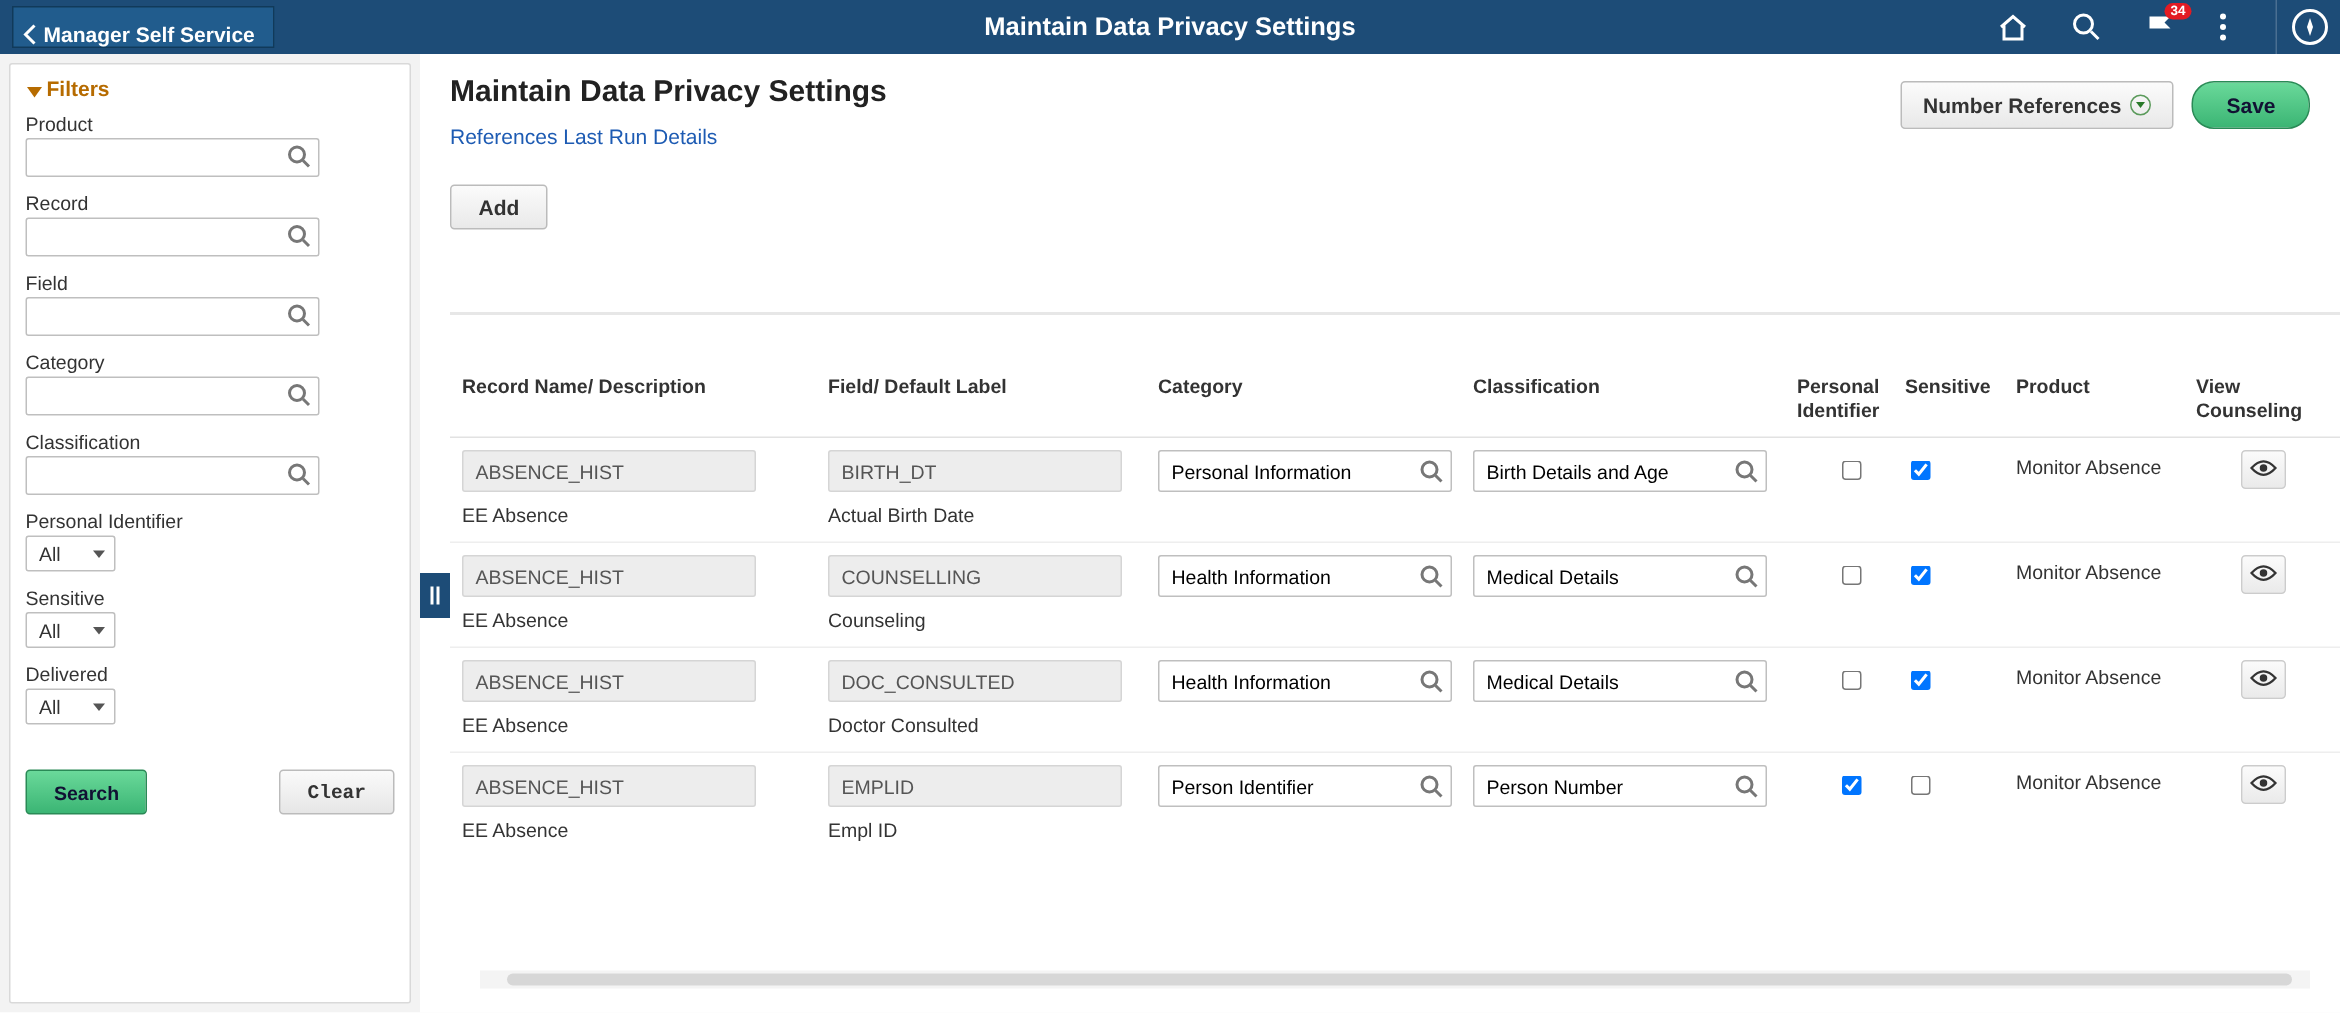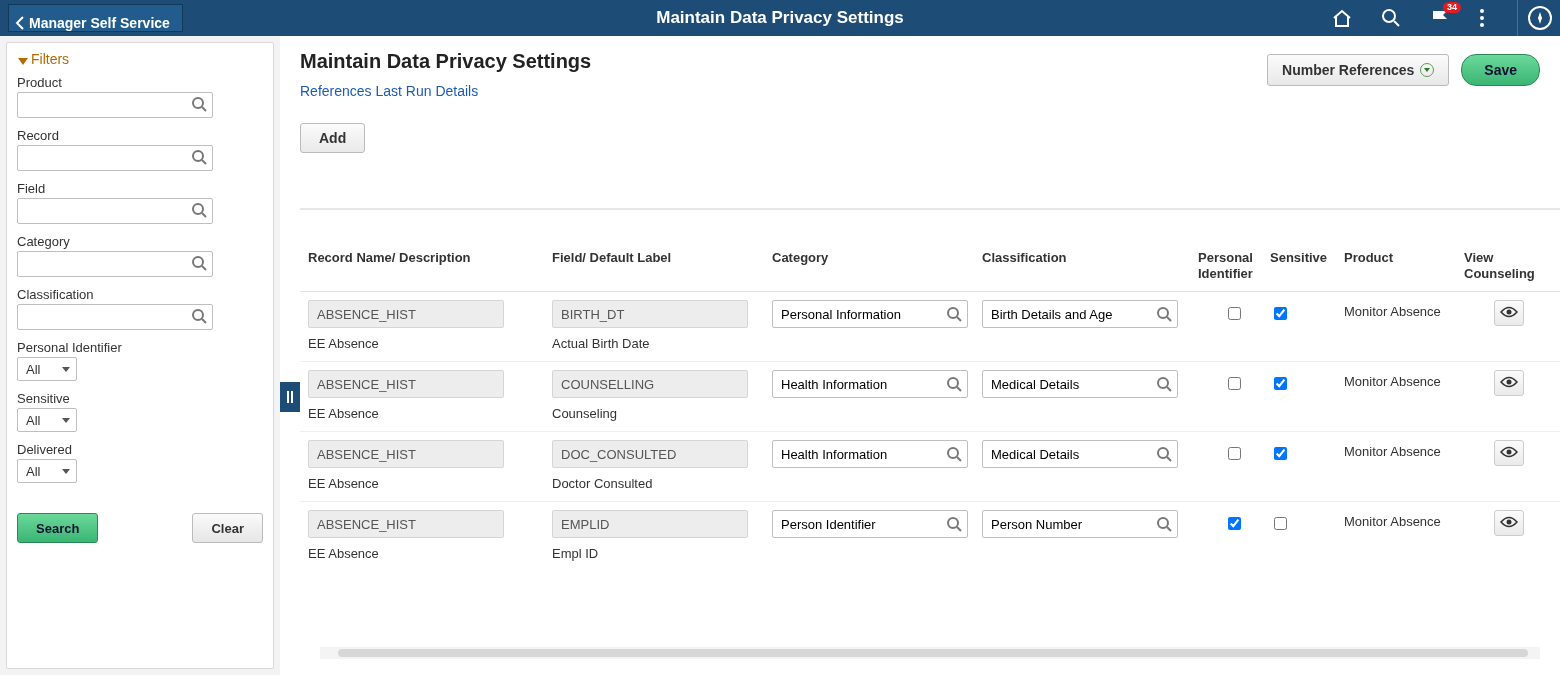--- a/index.html
+++ b/index.html
@@ -16,33 +16,33 @@
   .topbar-icons .icon { color:#fff; cursor:pointer; display:flex; align-items:center;}
   .flag-wrap { position:relative;}
   .badge { position:absolute; top:-6px; right:-10px; background:#e31b23; color:#fff; border-radius:8px; font-size:9px; font-weight:bold; padding:1px 4px; line-height:1;}
   .compass-wrap { border-left:1px solid rgba(255,255,255,0.2); height:36px; display:flex; align-items:center; padding-left:10px; margin-left:4px;}
   .compass-circle { width:24px; height:24px; border:2px solid #fff; border-radius:50%; display:flex; align-items:center; justify-content:center;}
 
   
   .body-wrap { position:absolute; top:36px; left:0; right:0; bottom:0; display:flex; background:#f3f3f3;}
   .sidebar { width:280px; padding:6px; }
   .filter-box { background:#fff; border:1px solid #d9d9d9; border-radius:2px; padding:8px 10px 12px 10px; height:100%; overflow:hidden; position:relative;}
-  .filter-title-row { display:flex; align-items:flex-end; color:#b66b00; font-weight:normal; font-size:14px; margin-bottom:8px;}
+  .filter-title-row { display:flex; align-items:flex-end; color:#b66b00; font-weight:bold; font-size:14px; margin-bottom:8px;}
   .filter-title-row svg { margin-right:2px;}
   .fgroup { margin-bottom:10px;}
   .flabel { font-size:13px; color:#333; margin-bottom:2px;}
   .lookup { position:relative;}
   .lookup input { width:196px; height:26px; border:1px solid #bfbfbf; border-radius:2px; padding:0 26px 0 6px; font-size:13px;}
   .lookup .mag { position:absolute; left:174px; top:4px; pointer-events:none;}
   .sel { width:60px; height:24px; border:1px solid #bfbfbf; border-radius:2px; font-size:13px; background:#fff; display:flex; align-items:center; padding:0 4px 0 8px; position:relative;}
   .sel::after { content:""; position:absolute; right:6px; top:9px; border-left:4px solid transparent; border-right:4px solid transparent; border-top:5px solid #555;}
   .btn-row { display:flex; justify-content:space-between; margin-top:30px;}
   .btn { height:30px; border-radius:3px; font-size:13px; font-weight:bold; cursor:pointer; display:flex; align-items:center; justify-content:center; padding:0 18px;}
   .btn-search { background:linear-gradient(#6ad99a,#3bb574); border:1px solid #2a8a56; color:#113;}
-  .btn-clear { background:linear-gradient(#fafafa,#e6e6e6); border:1px solid #bbb; color:#333;}
+  .btn-clear { background:linear-gradient(#fafafa,#e6e6e6); border:1px solid #bbb; color:#333;font-family:Liberation Mono, monospace;}
 
   
   .main { flex:1; background:#fff; position:relative; overflow:hidden;}
   .mhead { padding:14px 20px 0 20px; display:flex; align-items:flex-start; justify-content:space-between;}
   .mhead-left h1 { margin:0 0 10px 0; font-size:20px; font-weight:bold; color:#222;}
   .ref-link { color:#1d5bb3; font-size:14px; text-decoration:none; cursor:pointer;}
   .mhead-right { display:flex; gap:12px; align-items:center; margin-top:4px;}
   .btn-manage { background:linear-gradient(#fbfbfb,#e8e8e8); border:1px solid #bbb; height:32px; border-radius:3px; padding:0 14px; font-weight:bold; font-size:14px; display:flex; align-items:center; gap:6px; cursor:pointer;}
   .btn-manage .dd-circ { width:14px; height:14px; border:1px solid #5c9b5c; border-radius:50%; display:flex; align-items:center; justify-content:center;}
   .btn-manage .dd-circ::after { content:""; border-left:3px solid transparent; border-right:3px solid transparent; border-top:4px solid #2a7a2a;}

